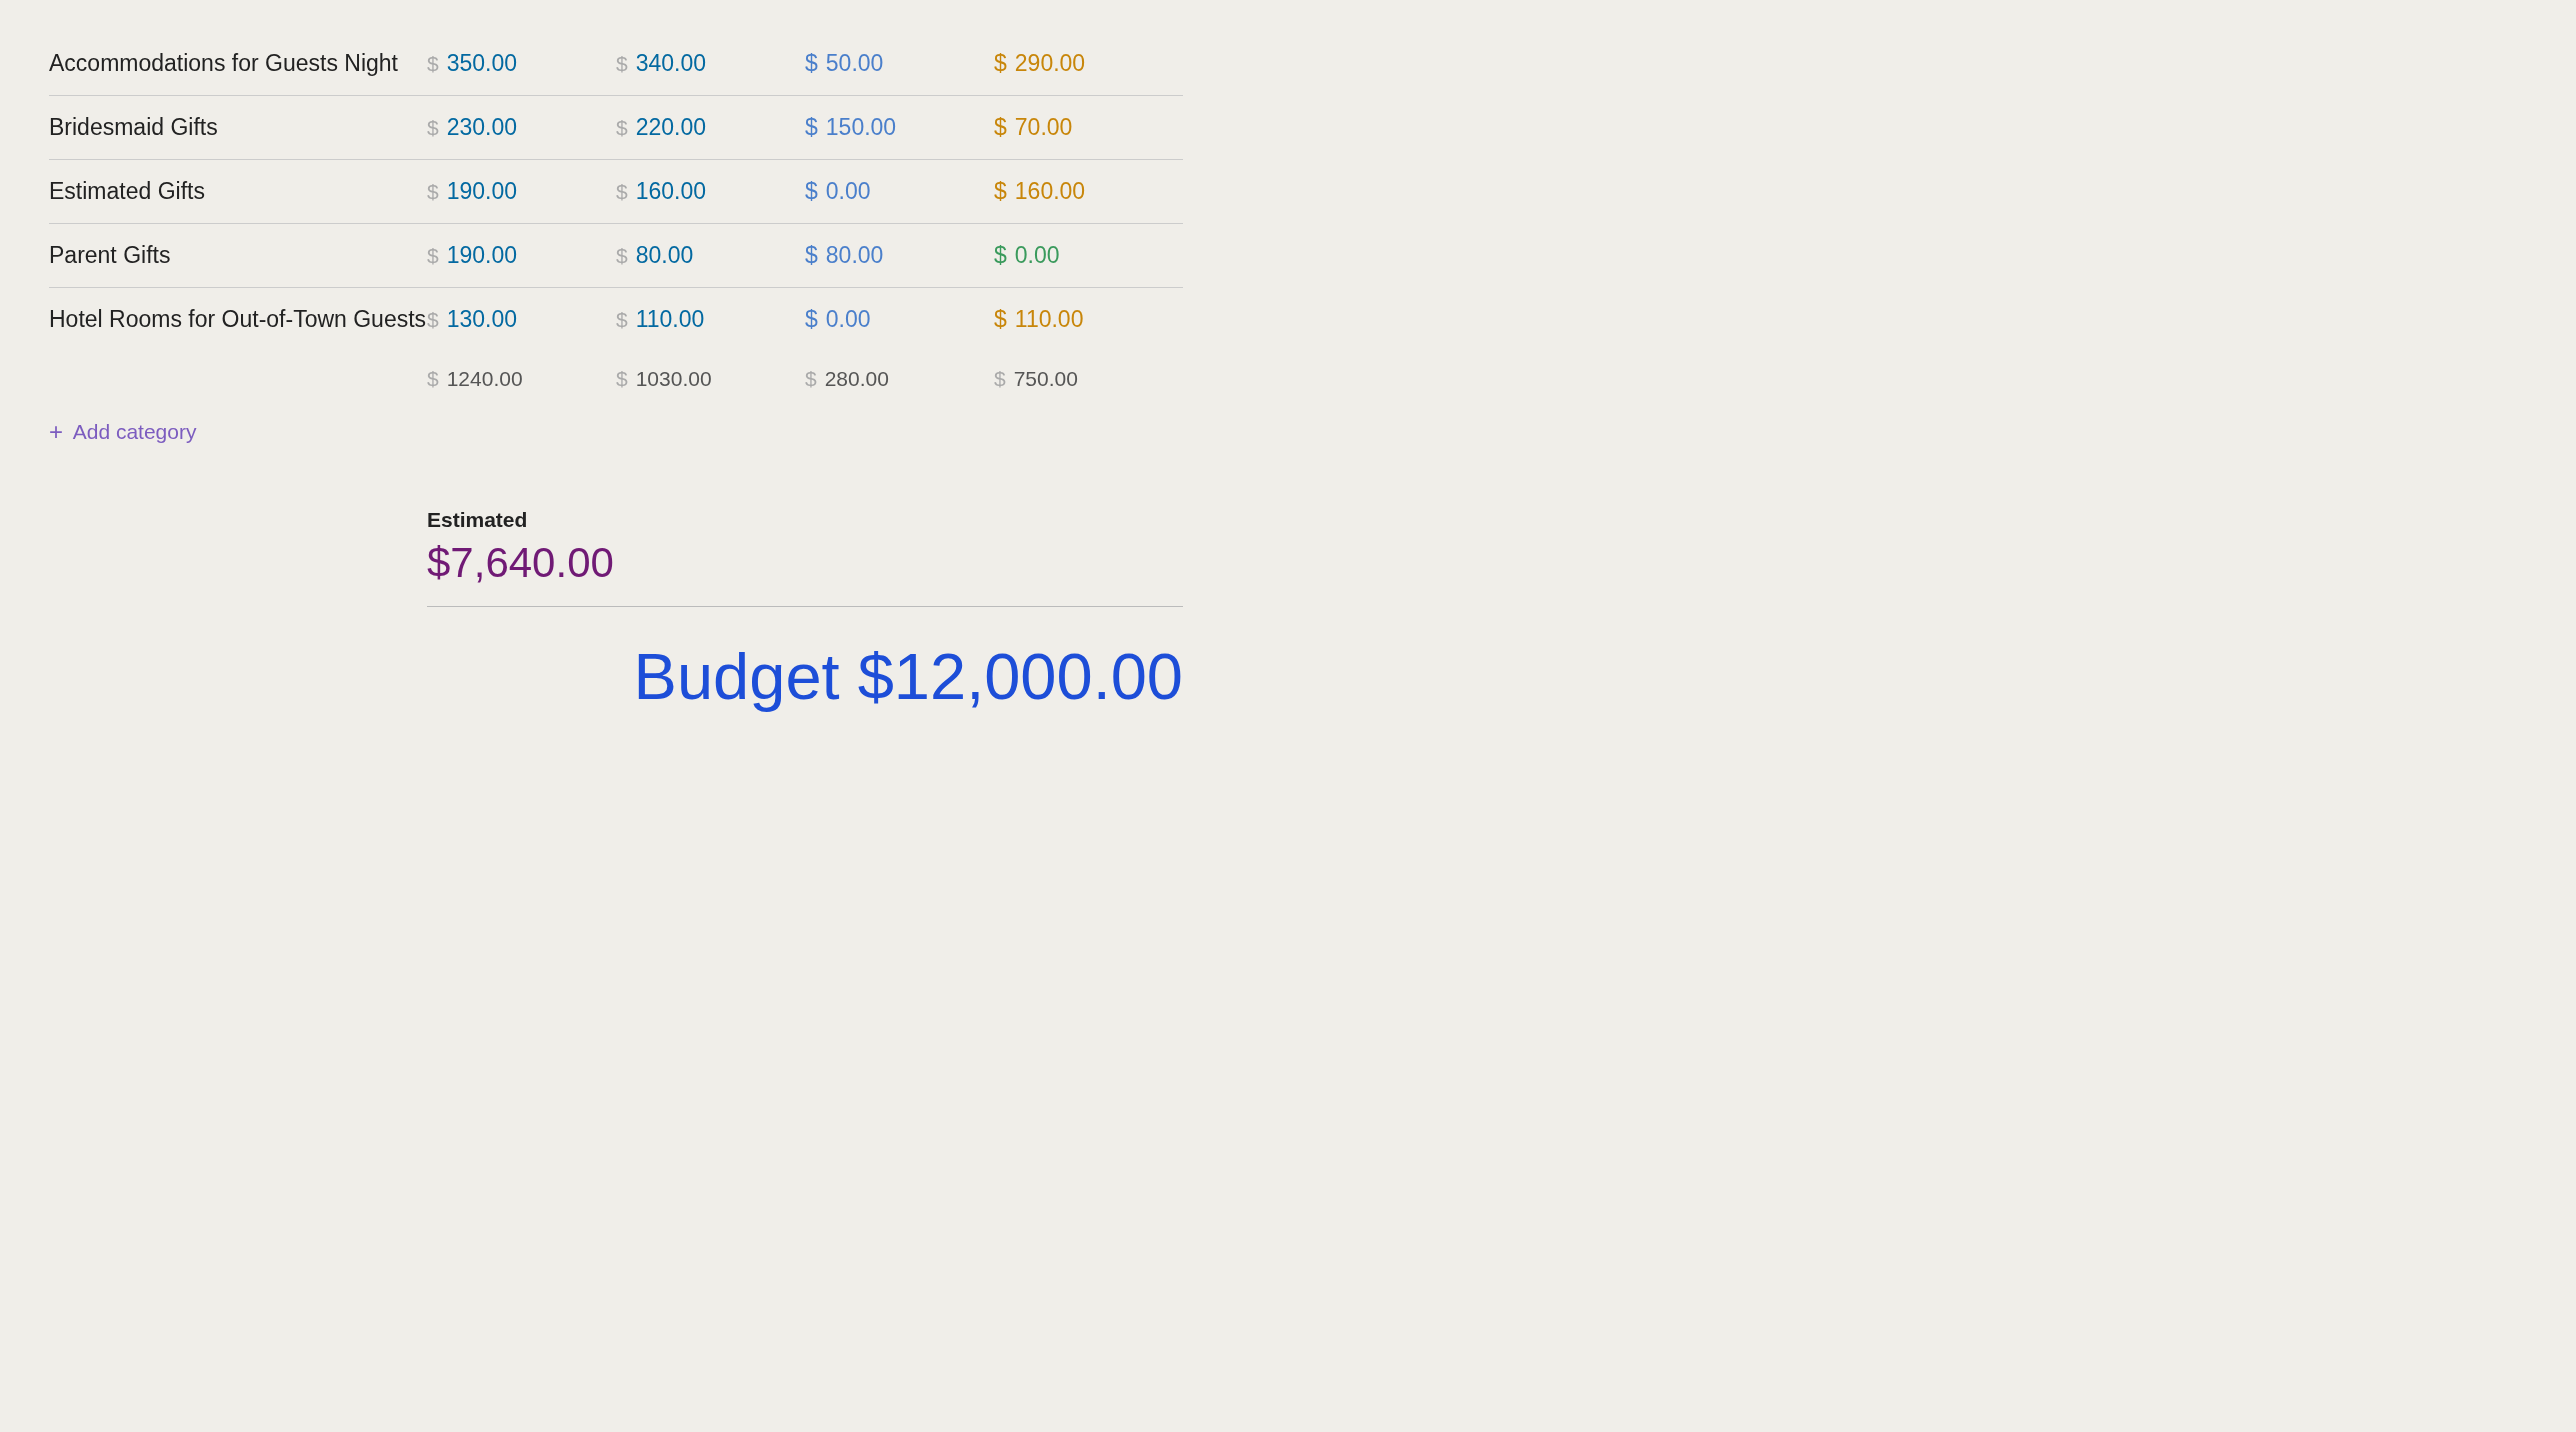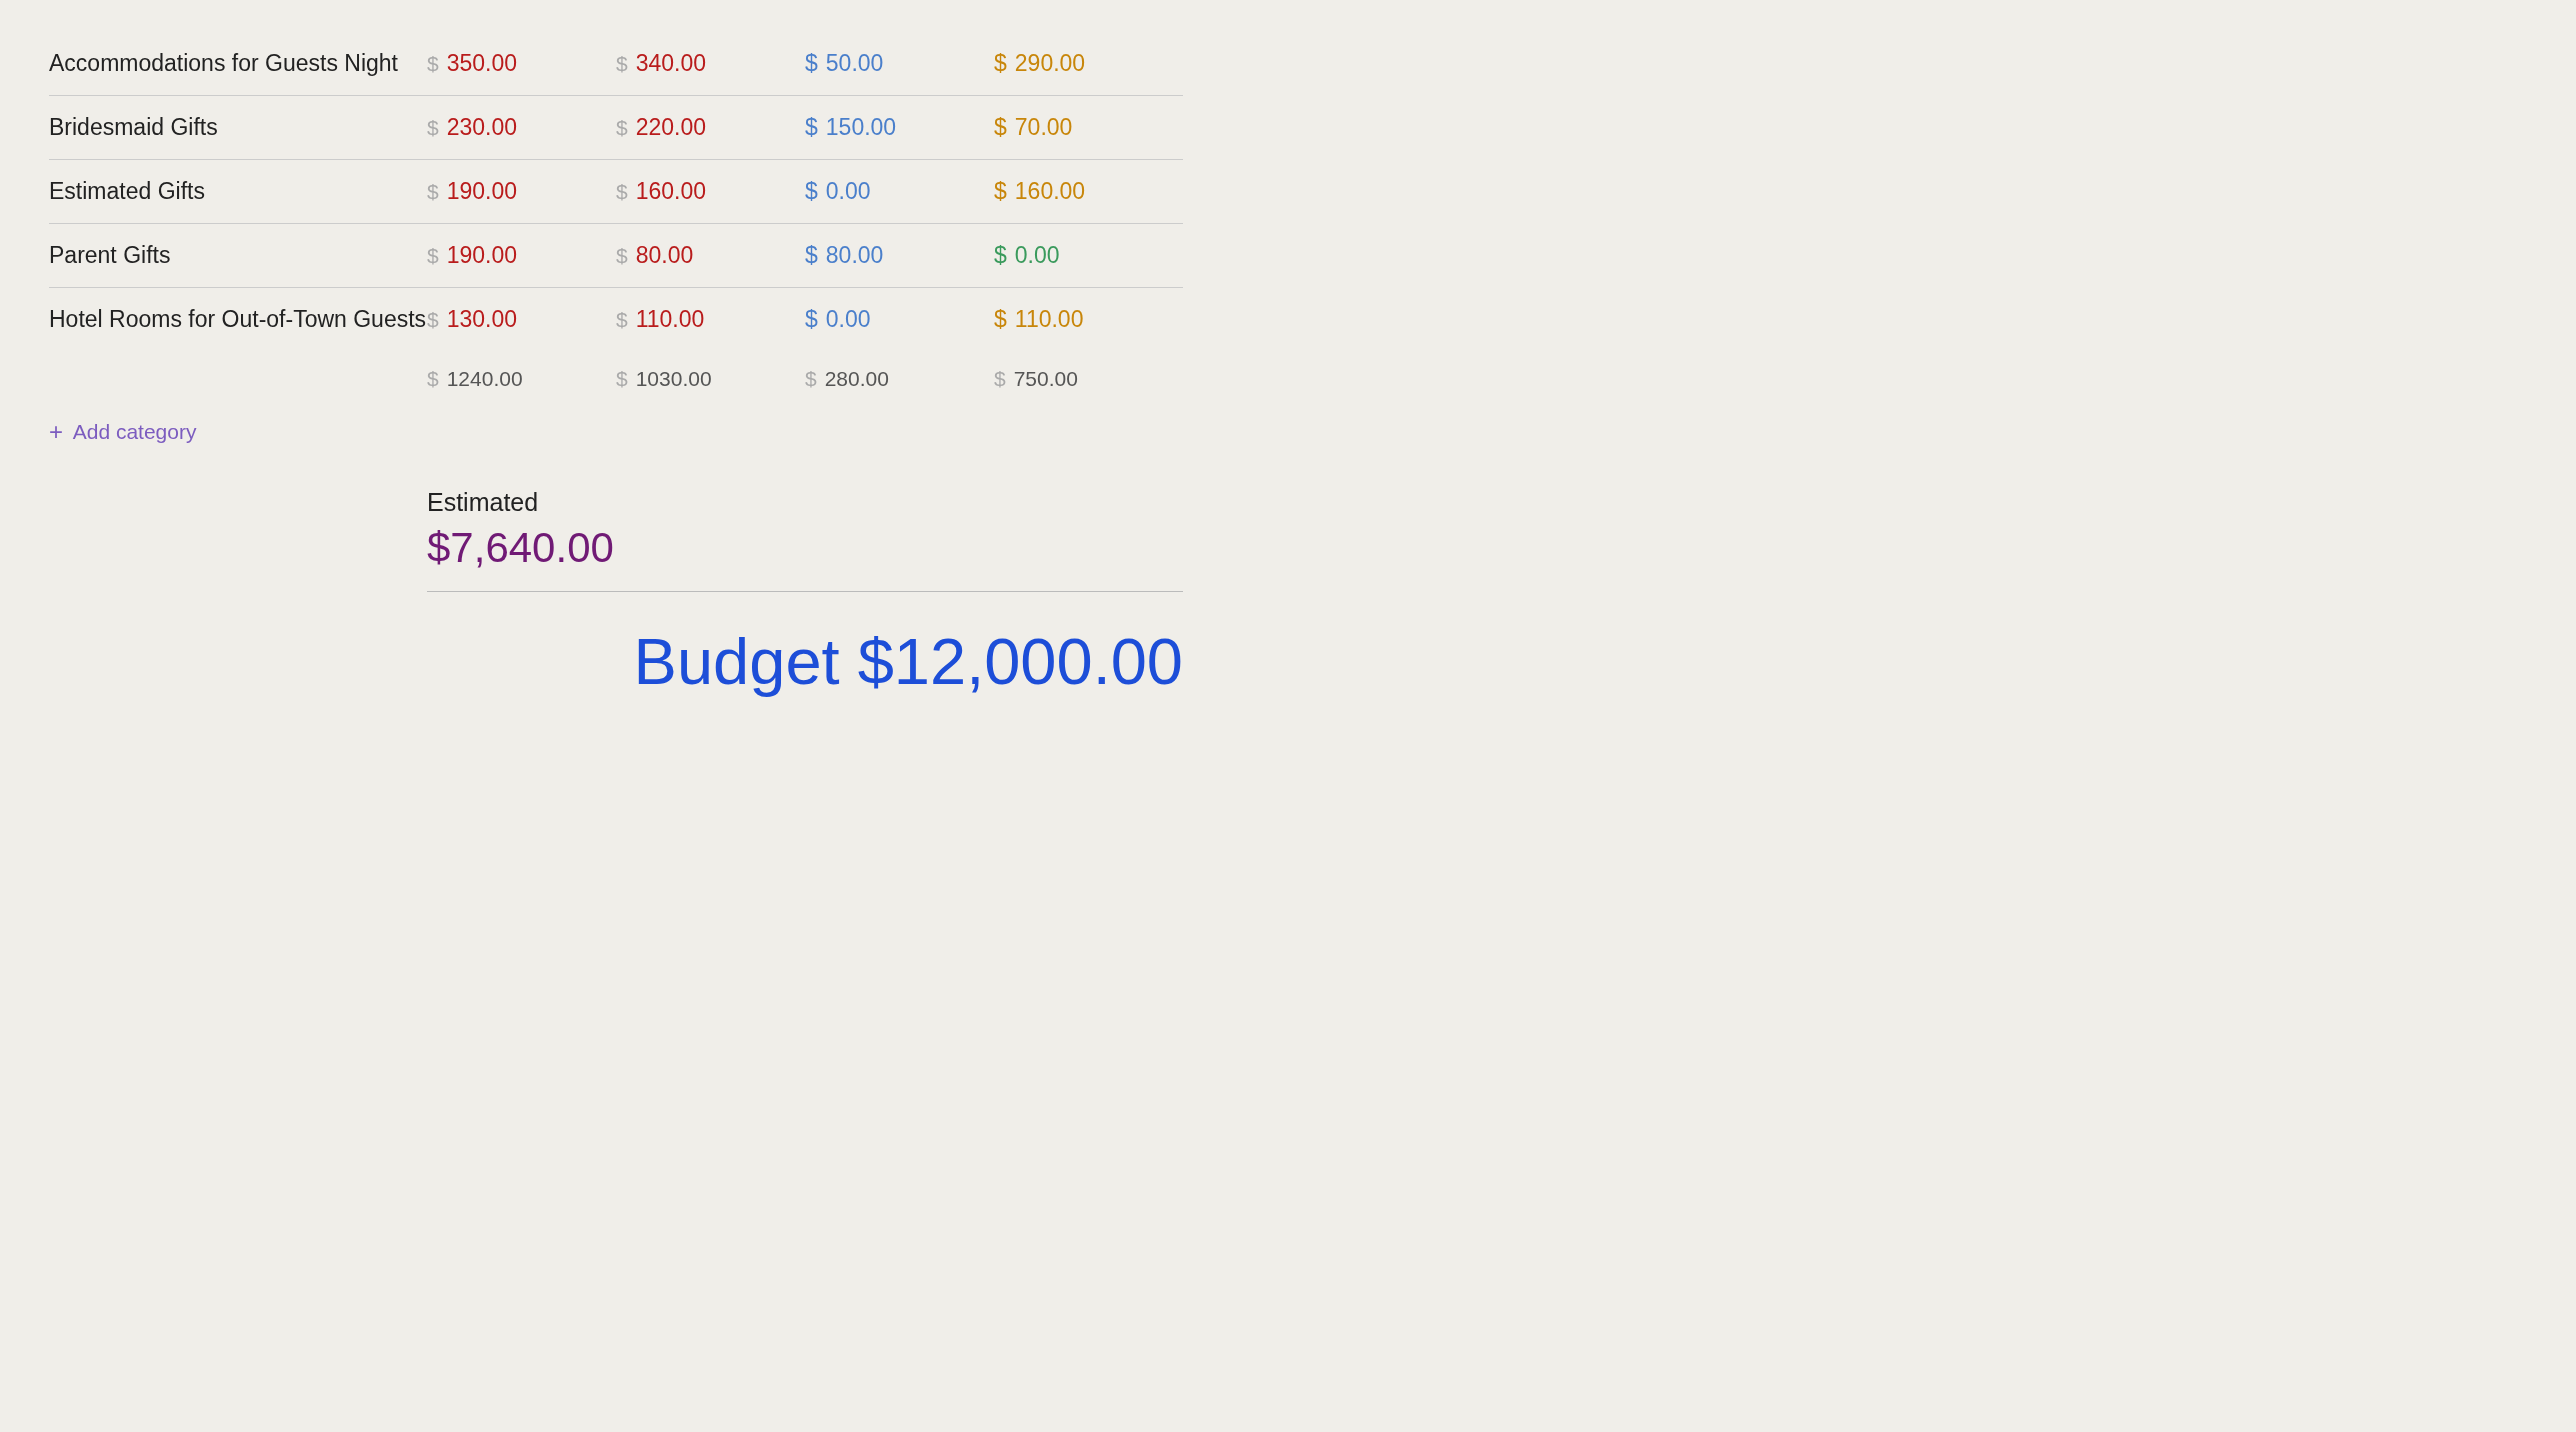--- a/index.html
+++ b/index.html
@@ -44,21 +44,21 @@
       gap: 8px;
       font-size: 23px;
     }
 
     .dollar-sign {
       color: #aaa;
       font-size: 21px;
     }
 
     .amount-value {
-      color: #b91c1c;
+      color: #0369a1;
     }
 
     .amount-blue {
       color: #4a7fcb;
     }
 
     .amount-orange {
       color: #c8860a;
     }
 
@@ -100,23 +100,24 @@
       padding: 16px 0;
     }
 
     .summary-col {
       display: flex;
       flex-direction: column;
       gap: 6.5px;
     }
 
     .summary-label {
-      font-size: 25px;
-      font-weight: 400;
+      font-size: 21px;
+      font-weight: 700;
       color: #222;
+      margin-top: 20px;
     }
 
     .summary-value {
       font-size: 42px;
       font-weight: 500;
       color: #701a75;
     }
 
     .budget-footer {
       display: flex;

